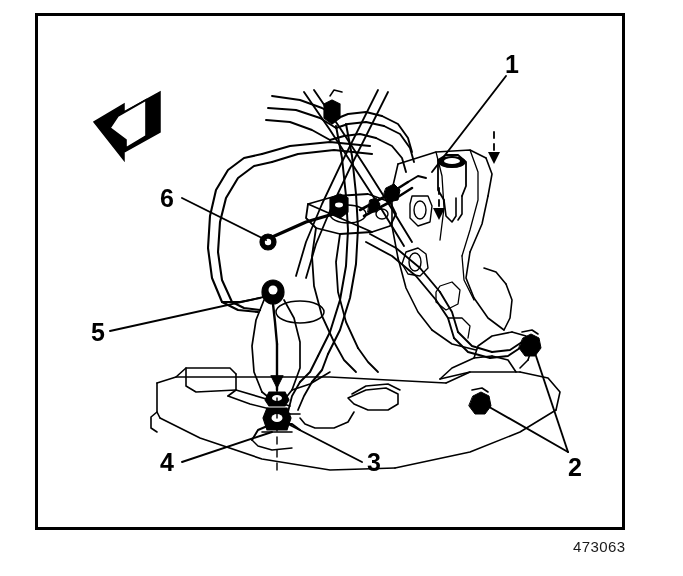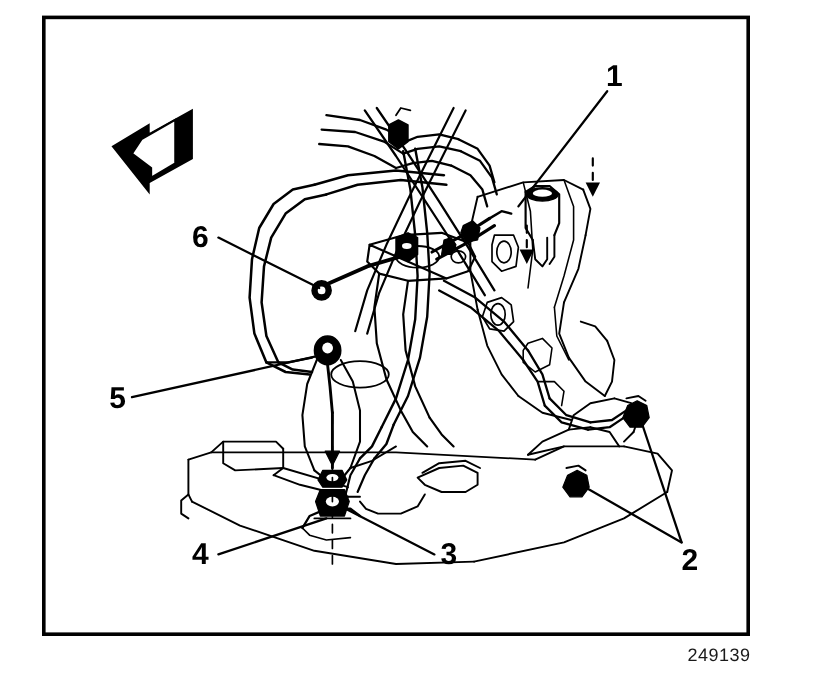--- a/index.html
+++ b/index.html
@@ -277,15 +277,15 @@
     </g>
   </svg>
 
   <div class="callout-label" style="left:505px; top:52px;">1</div>
   <div class="callout-label" style="left:568px; top:455px;">2</div>
   <div class="callout-label" style="left:367px; top:450px;">3</div>
   <div class="callout-label" style="left:160px; top:450px;">4</div>
   <div class="callout-label" style="left:91px; top:320px;">5</div>
   <div class="callout-label" style="left:160px; top:186px;">6</div>
 
-  <div id="figure-id">249139</div>
+  <div id="figure-id">473063</div>
 
 </div>
 
 </body></html>

